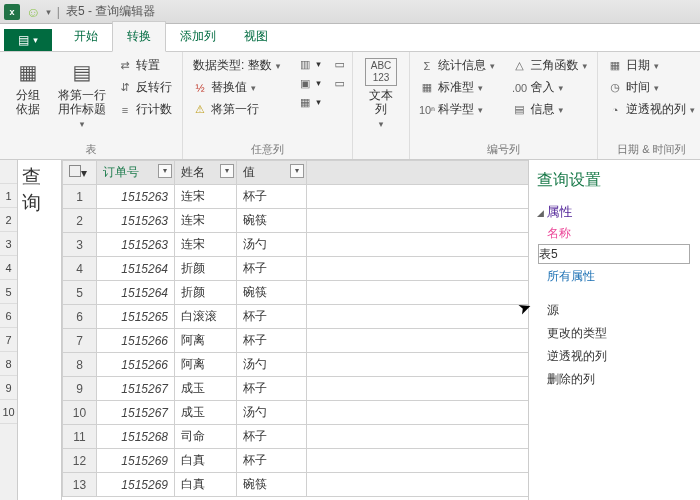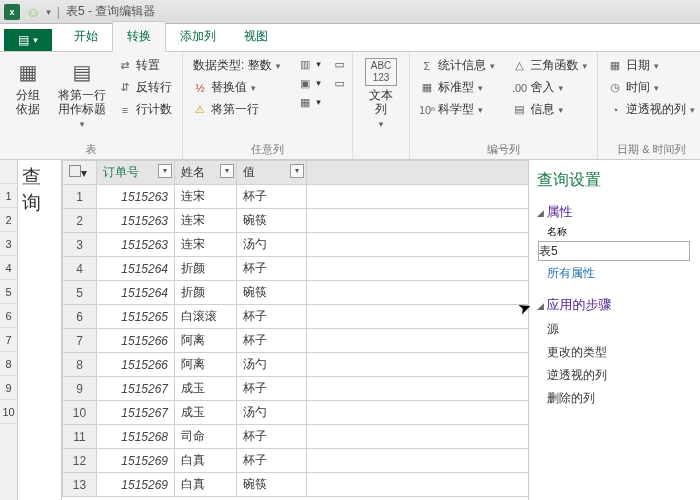--- a/index.html
+++ b/index.html
@@ -37,21 +37,21 @@
 .grid .rownum{background:#efefef;text-align:center;color:#555;width:34px}
 .grid .corner{background:#efefef;width:34px}
 .grid .corner .t{width:12px;height:12px;border:1px solid #888;display:inline-block}
 .grid td.order{text-align:right;font-style:italic;color:#444}
 .col-order{color:#1a7a4a}
 .settings{width:172px;background:#fff;border-left:1px solid #ccc;padding:10px 8px;overflow:hidden}
 .settings h2{color:#1a7a4a;font-size:16px;font-weight:normal;margin-bottom:12px}
 .sect{margin-bottom:14px}
 .sect .shdr{color:#4c1d95;font-size:13px;margin-bottom:4px}
 .sect .shdr::before{content:"◢ ";font-size:9px;color:#666}
-.sect .lbl{color:#000000;font-size:10px;padding-left:10px;margin-bottom:2px}
+.sect .lbl{color:#ec4899;font-size:12px;padding-left:10px;margin-bottom:2px}
 .sect input{width:152px;border:1px solid #aaa;padding:2px 0;font-size:12px;margin-left:1px}
 .sect .link{color:#1a6fb3;font-size:12px;padding-left:10px;margin-top:4px;cursor:pointer}
 .steps .step{padding:3px 10px;font-size:12px;color:#333}
 .cursor{position:absolute;left:518px;top:298px;font-size:16px;pointer-events:none;color:#000;transform:rotate(-20deg)}
 </style>
 </head>
 <body>
 
 <div class="titlebar">
   <span class="excel-icon">x</span>
@@ -337,21 +337,20 @@
 
   <div class="settings">
     <h2>查询设置</h2>
     <div class="sect">
       <div class="shdr">属性</div>
       <div class="lbl">名称</div>
       <input value="表5" style="">
       <div class="link">所有属性</div>
     </div>
     <div class="sect">
-      <div class="shdr">应用的步骤</div>
       <div class="steps" id="steps">
           <div class="step">源</div>
           <div class="step">更改的类型</div>
           <div class="step">逆透视的列</div>
           <div class="step">删除的列</div>
         </div>
     </div>
   </div>
 </div>
 

